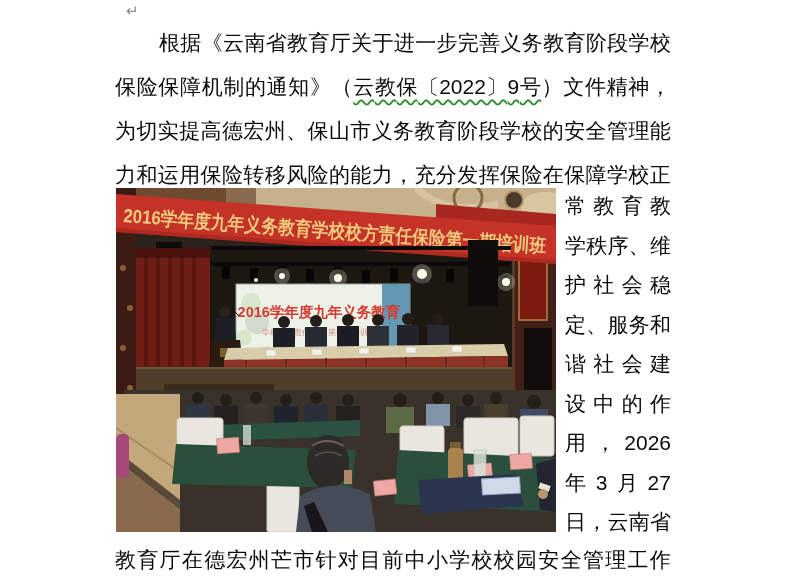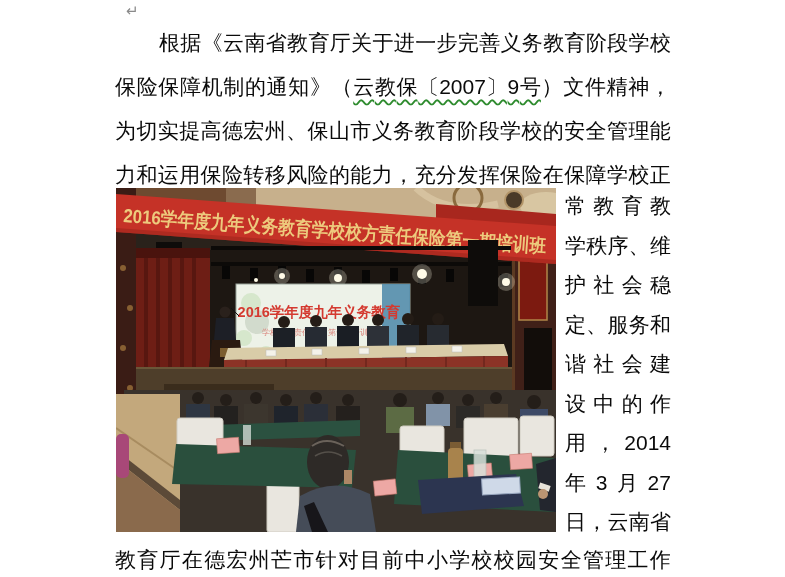--- a/index.html
+++ b/index.html
@@ -77,21 +77,21 @@
         <span class="tok">机</span>
         <span class="tok">制</span>
         <span class="tok">的</span>
         <span class="tok">通</span>
         <span class="tok">知</span>
         <span class="tok">》</span>
         <span class="tok">（</span>
         <span class="tok wavy">云</span>
         <span class="tok wavy">教</span>
         <span class="tok wavy">保</span>
-        <span class="tok wavy">〔2007〕</span>
+        <span class="tok wavy">〔2022〕</span>
         <span class="tok wavy">9</span>
         <span class="tok wavy">号</span>
         <span class="tok">）</span>
         <span class="tok">文</span>
         <span class="tok">件</span>
         <span class="tok">精</span>
         <span class="tok">神</span>
         <span class="tok">，</span>
       </div>
       <div class="line">
@@ -409,21 +409,21 @@
       </div>
       <div class="line">
         <span class="tok">设</span>
         <span class="tok">中</span>
         <span class="tok">的</span>
         <span class="tok">作</span>
       </div>
       <div class="line">
         <span class="tok">用</span>
         <span class="tok">，</span>
-        <span class="tok">2014</span>
+        <span class="tok">2026</span>
       </div>
       <div class="line">
         <span class="tok">年</span>
         <span class="tok">3</span>
         <span class="tok">月</span>
         <span class="tok">27</span>
       </div>
       <div class="line">
         <span class="tok">日</span>
         <span class="tok">，</span>

